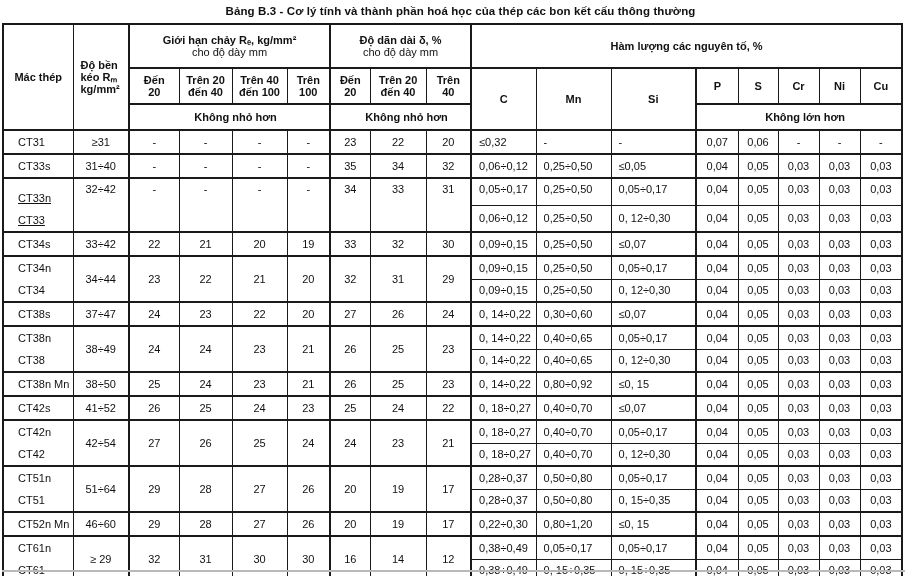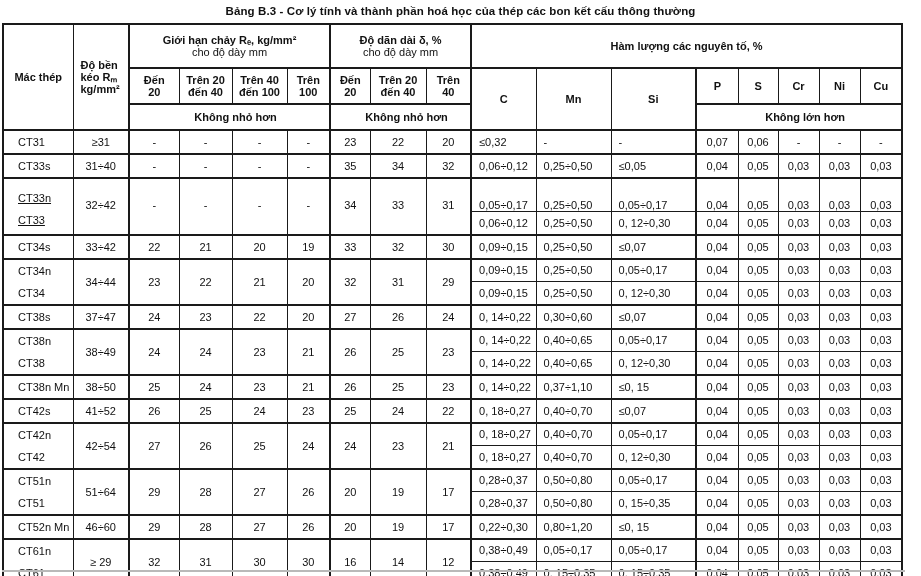--- a/index.html
+++ b/index.html
@@ -29,21 +29,21 @@
   .hsub{display:block;font-weight:normal;}
   .kb{font-weight:bold;text-align:center;font-size:11px;padding-left:12px;}
   .row1{height:44px;}
   .row2{height:36px;}
   .row3{height:26px;}
   tbody tr{height:23px;}
   tbody td{font-weight:normal;}
   tr.grp>td{border-top-width:2px;}
   .gradeCell{text-align:left;padding-left:6px;}
   .gline{display:block;line-height:22px;margin-left:8px;}
-  .topv>td{vertical-align:top;padding-top:20px;}
+  .topv>td{vertical-align:top;padding-top:4px;}
   .topv>td.gradeCell{padding-top:8px;text-decoration:underline;}
   .scanline{
     position:absolute;left:2px;bottom:4px;width:903px;height:2px;background:#b9b9b9;
   }
 </style>
 </head>
 <body>
 
 <div class="title">Bảng B.3 - Cơ lý tính và thành phần hoá học của thép các bon kết cấu thông thường</div>
 
@@ -300,21 +300,21 @@
         </td>
         <td class="c bR2">38÷50</td>
         <td class="c">25</td>
         <td class="c">24</td>
         <td class="c">23</td>
         <td class="c bR2">21</td>
         <td class="c">26</td>
         <td class="c">25</td>
         <td class="c bR2">23</td>
         <td class="l">0, 14÷0,22</td>
-        <td class="l">0,37÷1,10</td>
+        <td class="l">0,80÷0,92</td>
         <td class="l bR2">≤0, 15</td>
         <td class="c">0,04</td>
         <td class="c">0,05</td>
         <td class="c">0,03</td>
         <td class="c">0,03</td>
         <td class="c">0,03</td>
       </tr>
       <tr class="grp">
         <td class="gradeCell">
           <span class="gline">CT42s</span>

